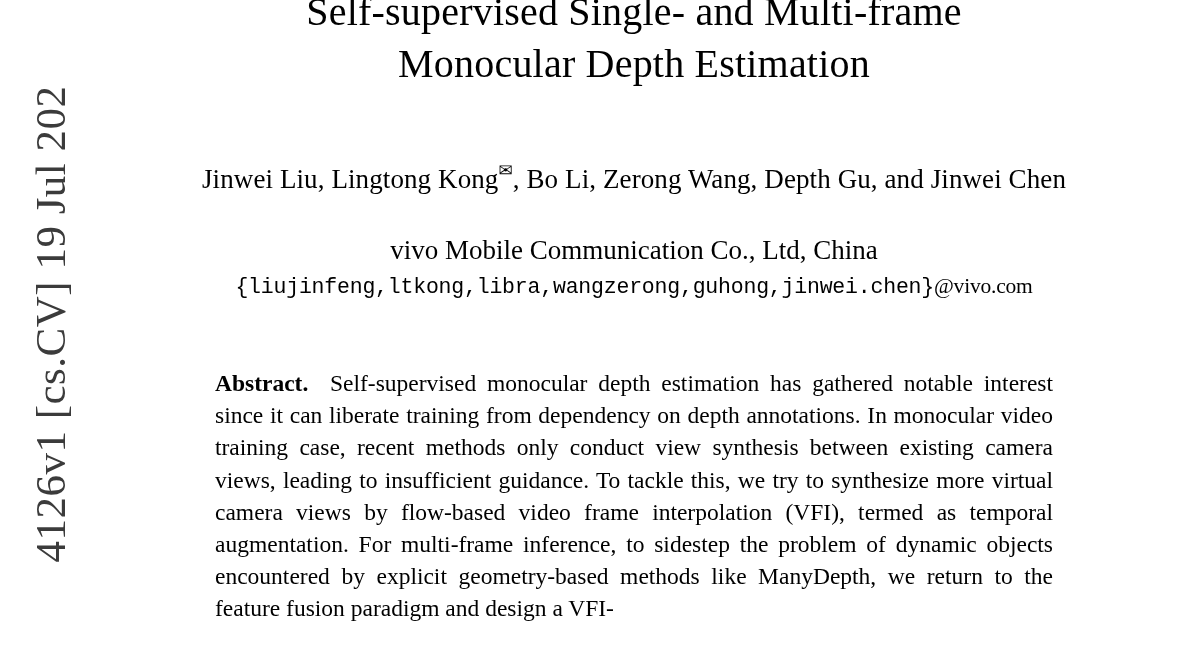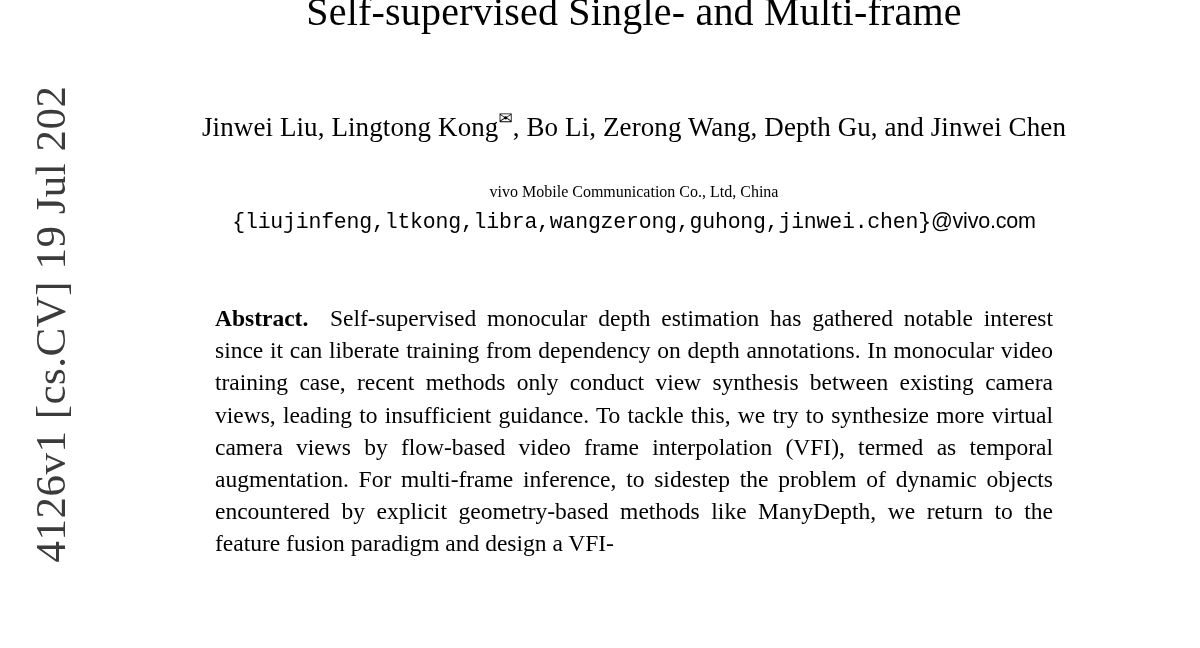--- a/index.html
+++ b/index.html
@@ -70,33 +70,33 @@
   }
   #authors .env-mark {
     font-size: 17px;
     vertical-align: super;
     position: relative;
     top: -2px;
   }
 
   #affiliation {
     text-align: center;
-    font-size: 16px;
+    font-size: 27px;
     margin-top: 40px;
   }
 
   #email {
     text-align: center;
     font-size: 21.5px;
     margin-top: 8px;
     font-family: "Liberation Mono", monospace;
     letter-spacing: -0.2px;
   }
   #email .domain {
-    font-family: Liberation Sans, sans-serif;
+    font-family: Liberation Serif, serif;
   }
 
   #abstract {
     margin: 68px auto 4px auto;
     width: 838px;
     font-size: 23.5px;
     line-height: 32.2px;
     text-align: justify;
     text-justify: inter-word;
   }
@@ -111,20 +111,21 @@
 <body>
 
 <div id="arxiv-stamp">
   <span class="stamp-text">4126v1  [cs.CV]  19 Jul 202</span>
 </div>
 
 <div id="paper">
 
   <h1 id="title">
     <span class="line first">Self-supervised Single- and Multi-frame</span>
+    <span class="line">Monocular Depth Estimation</span>
   </h1>
 
   <div id="authors">
     <span>Jinwei Liu, Lingtong Kong</span><span class="env-mark">✉</span><span>, Bo Li, Zerong Wang, Depth Gu, and Jinwei Chen</span>
   </div>
 
   <div id="affiliation">vivo Mobile Communication Co., Ltd, China</div>
 
   <div id="email">
     <span>{liujinfeng,ltkong,libra,wangzerong,guhong,jinwei.chen}</span><span class="domain">@vivo.com</span>

